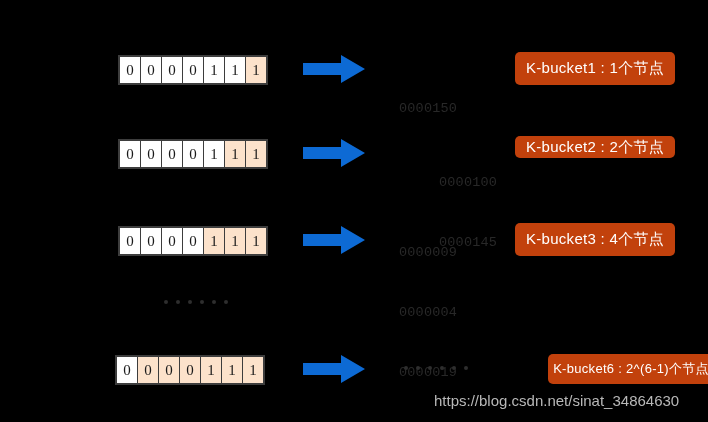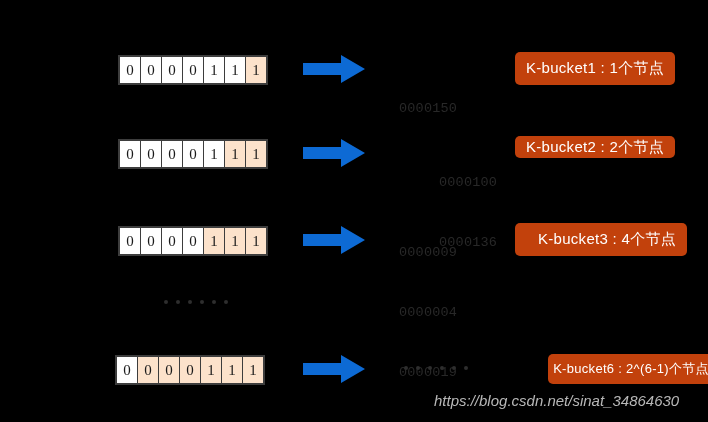--- a/index.html
+++ b/index.html
@@ -43,21 +43,21 @@
   .kbox.small{font-size:13px;}
 
   
   .dots{position:absolute;display:flex;gap:8px;align-items:center;}
   .dots i{display:block;width:4px;height:4px;border-radius:50%;background:#2e2e2e;}
 
   
   .watermark{
     position:absolute;color:#b8b8b8;
     font-family:"Liberation Sans","DejaVu Sans",sans-serif;
-    font-size:15px;white-space:nowrap;font-style:italic;
+    font-size:15px;white-space:nowrap;
   }
 </style>
 </head>
 <body>
 
 <div class="stage">
 
   <div class="bits" style="left:118px;top:55px;">
     <div class="bit">0</div>
     <div class="bit">0</div>
@@ -93,21 +93,21 @@
   </div>
 
   <div class="arrow" style="left:303px;top:138px;">
     <svg viewBox="0 0 62 30" aria-hidden="true">
         <polygon points="0,9 38,9 38,1 62,15 38,29 38,21 0,21" fill="#0d6ad4"></polygon>
       </svg>
   </div>
 
   <div class="binlist" style="left:399px;top:133px;margin-left:40px;">
     <div>0000100</div>
-    <div>0000136</div>
+    <div>0000145</div>
   </div>
 
   <div class="kbox" style="left:515px;top:136px;width:160px;height:22px;text-align:right;">
     <span>K-bucket2 : 2个节点</span>
   </div>
 
   <div class="bits" style="left:118px;top:226px;">
     <div class="bit">0</div>
     <div class="bit">0</div>
     <div class="bit">0</div>
@@ -123,21 +123,21 @@
       </svg>
   </div>
 
   <div class="binlist" style="left:399px;top:203px;">
     <div>0000009</div>
     <div>0000004</div>
     <div>0000019</div>
     
   </div>
 
-  <div class="kbox" style="left:515px;top:223px;width:160px;height:33px;padding-left:12px;">
+  <div class="kbox" style="left:515px;top:223px;width:160px;height:33px;">
     <span>K-bucket3 : 4个节点</span>
   </div>
 
   <div class="dots" style="left:164px;top:300px;">
     <i></i>
     <i></i>
     <i></i>
     <i></i>
     <i></i>
     <i></i>

